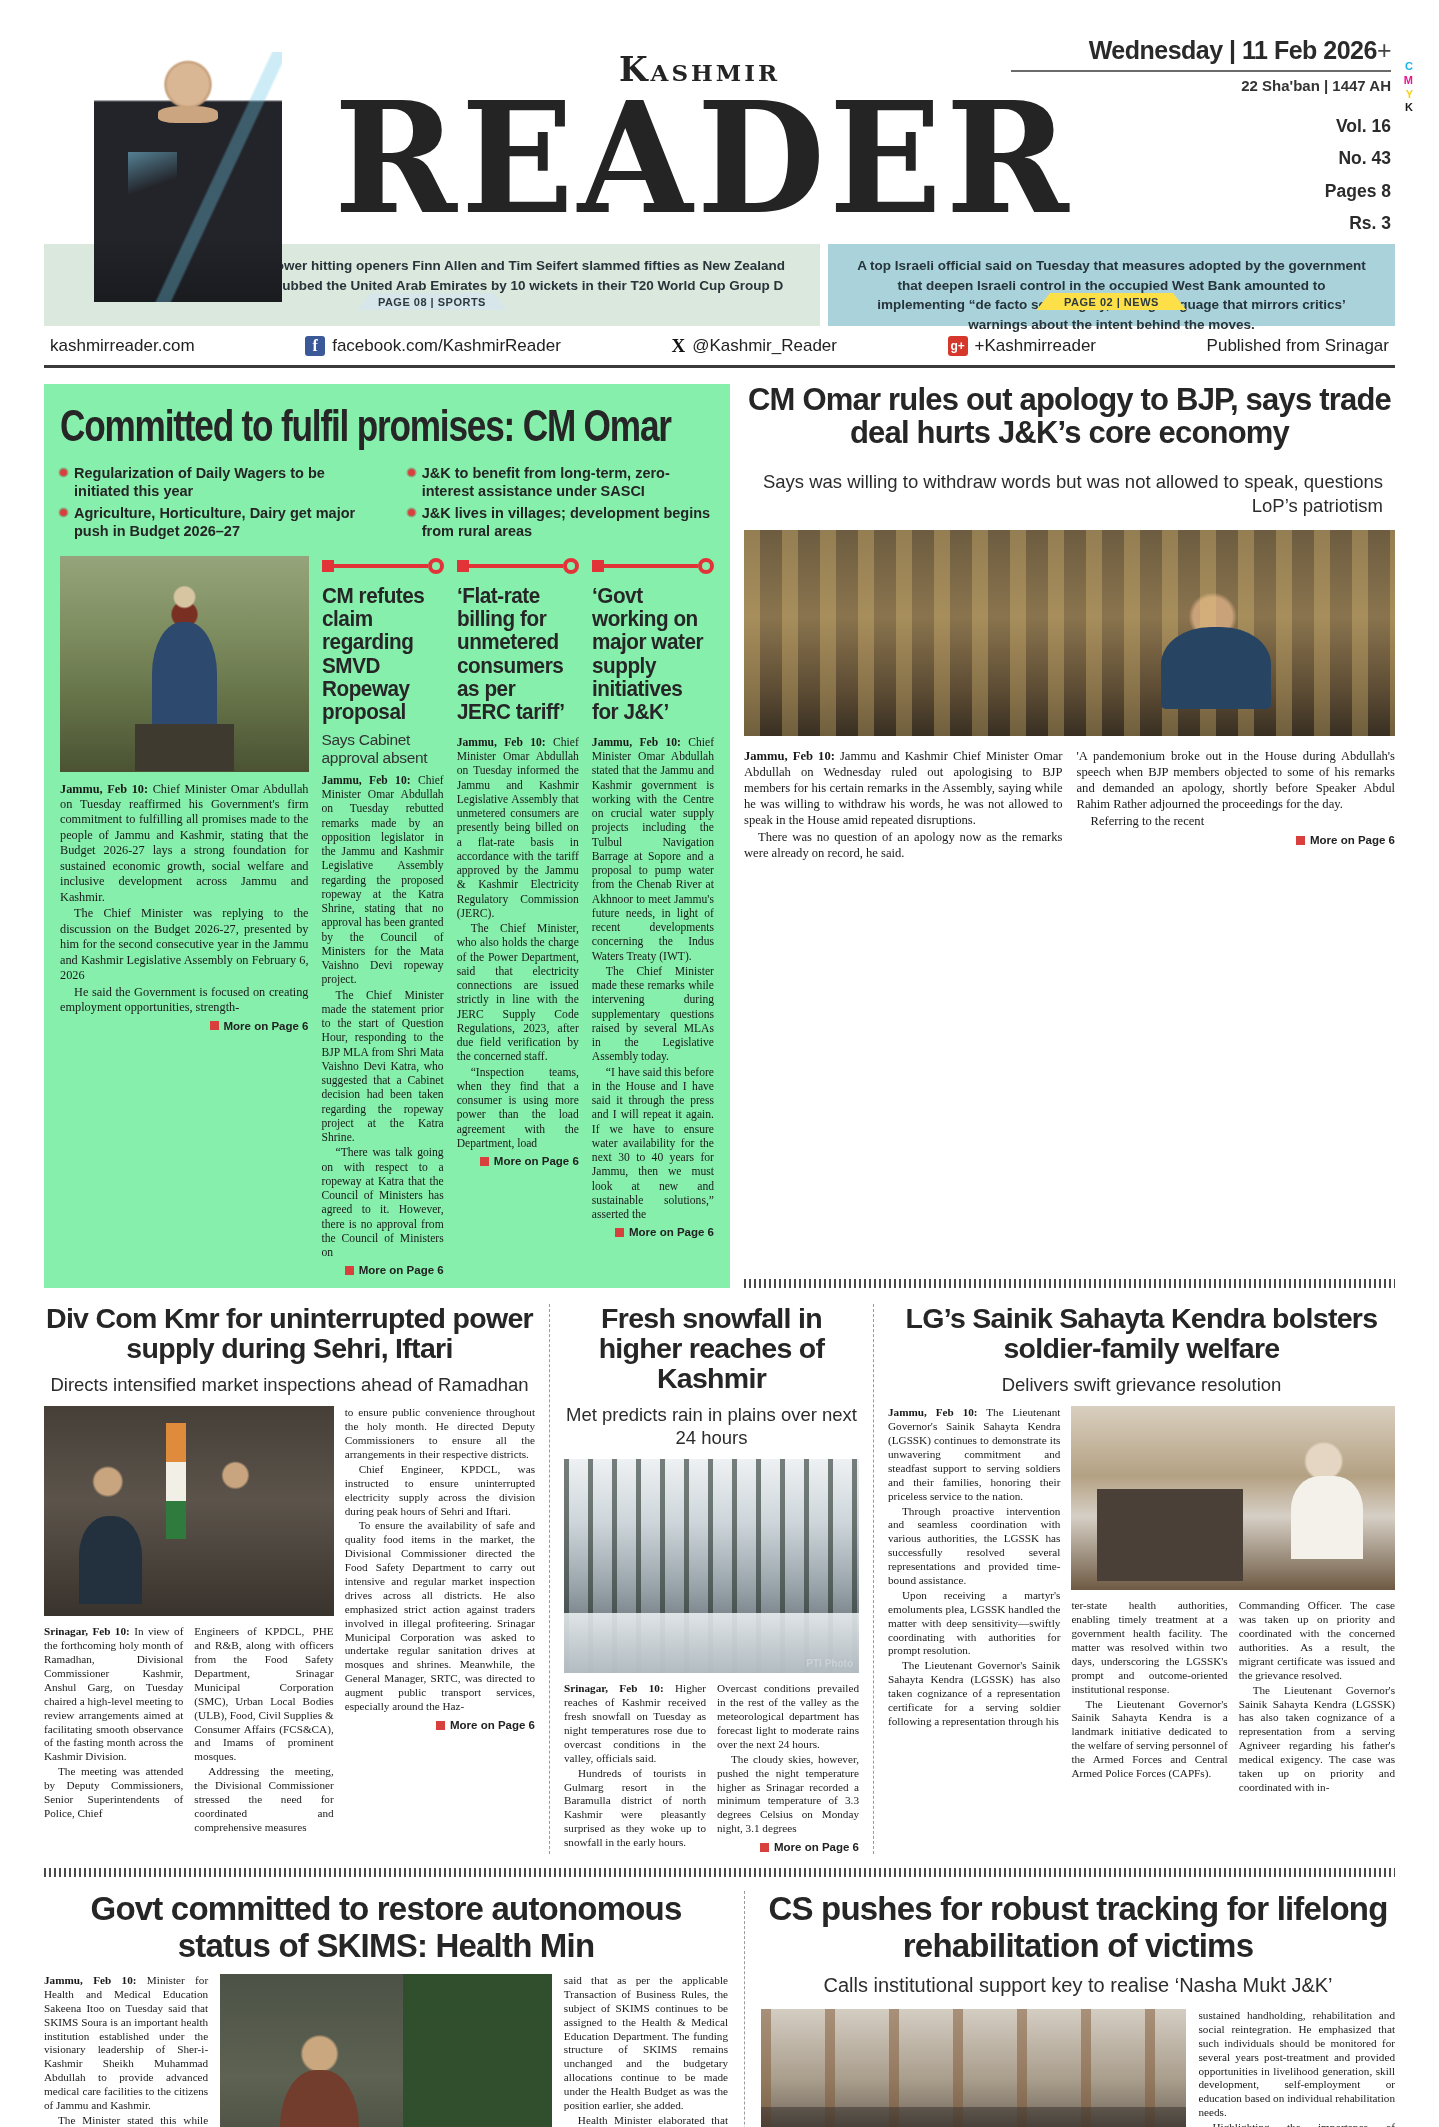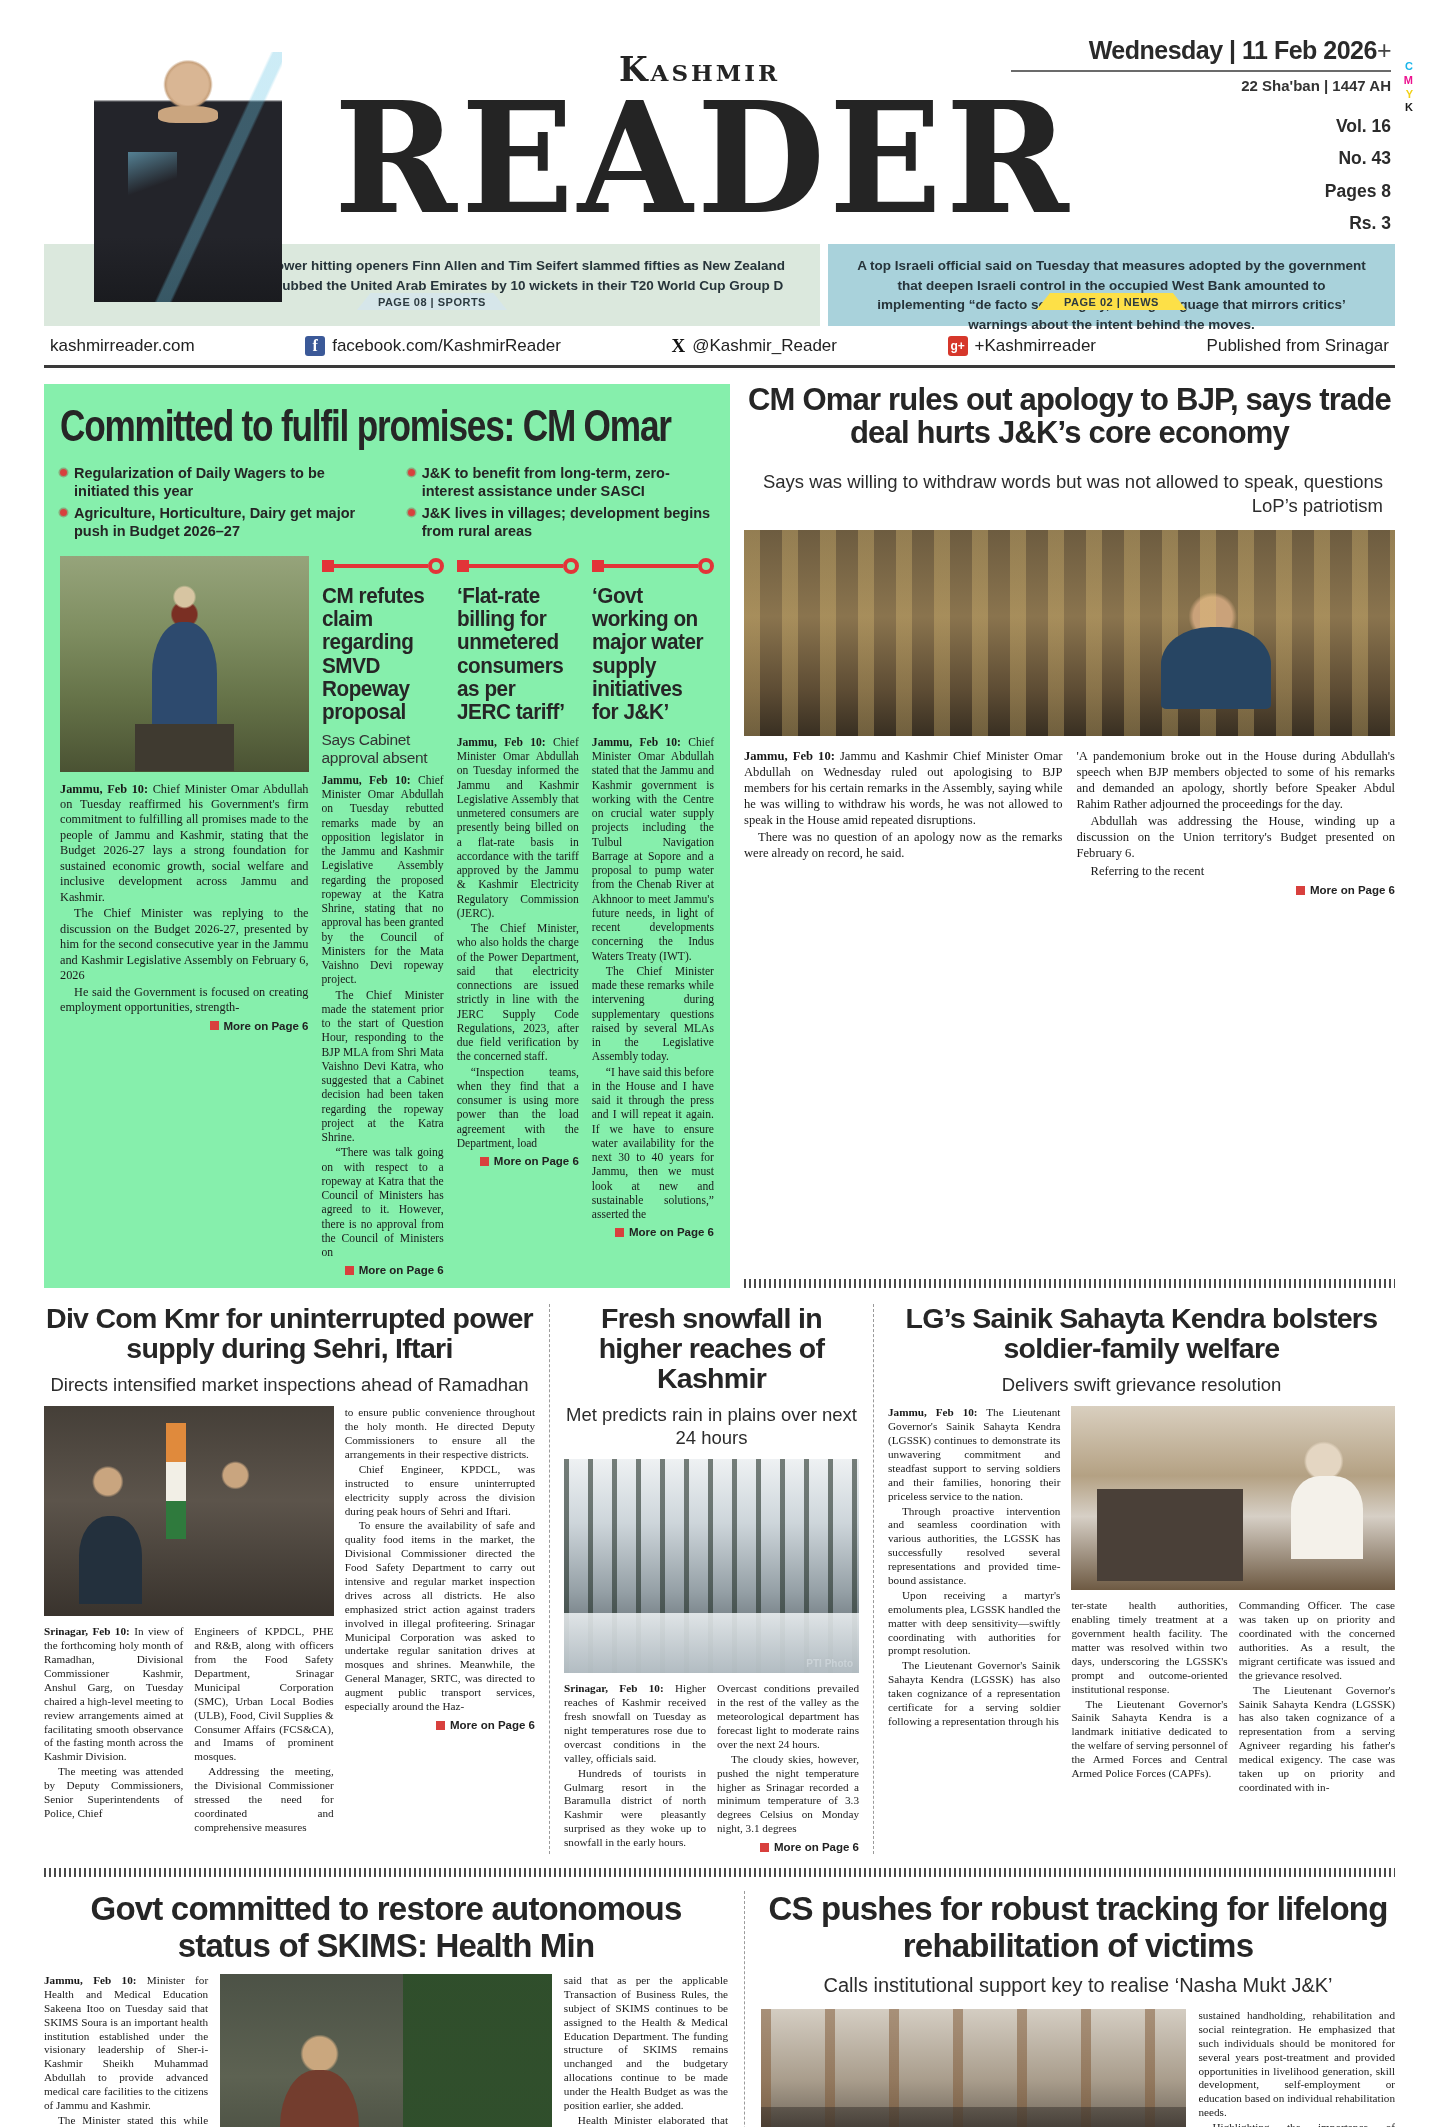--- a/index.html
+++ b/index.html
@@ -328,21 +328,20 @@
       <h2 class="hl ap-hl">CM Omar rules out apology to BJP, says trade deal hurts J&amp;K’s core economy</h2>
       <div class="ap-deck">Says was willing to withdraw words but was not allowed to speak, questions LoP’s patriotism</div>
       <div class="ph ph-apology"></div>
       <div class="ap-cols">
         <div class="ap-col body">
           <p><span class="dl">Jammu, Feb 10:</span> <span>Jammu and Kashmir Chief Minister Omar Abdullah on Wednesday ruled out apologising to BJP members for his certain remarks in the Assembly, saying while he was willing to withdraw his words, he was not allowed to speak in the House amid repeated disruptions.</span></p>
           <p>There was no question of an apology now as the remarks were already on record, he said.</p>
         </div>
         <div class="ap-col body">
           <p>'A pandemonium broke out in the House during Abdullah's speech when BJP members objected to some of his remarks and demanded an apology, shortly before Speaker Abdul Rahim Rather adjourned the proceedings for the day.</p>
-          <p>Abdullah was addressing the House, winding up a discussion on the Union territory's Budget presented on February 6.</p>
           <p>Referring to the recent</p>
           <div class="more">
               <span class="sq"></span>
               <span>More on Page 6</span>
             </div>
         </div>
       </div>
       <div style="flex:1"></div>
       <div class="hatch" style="margin-top:12px;"></div>
     </section>

